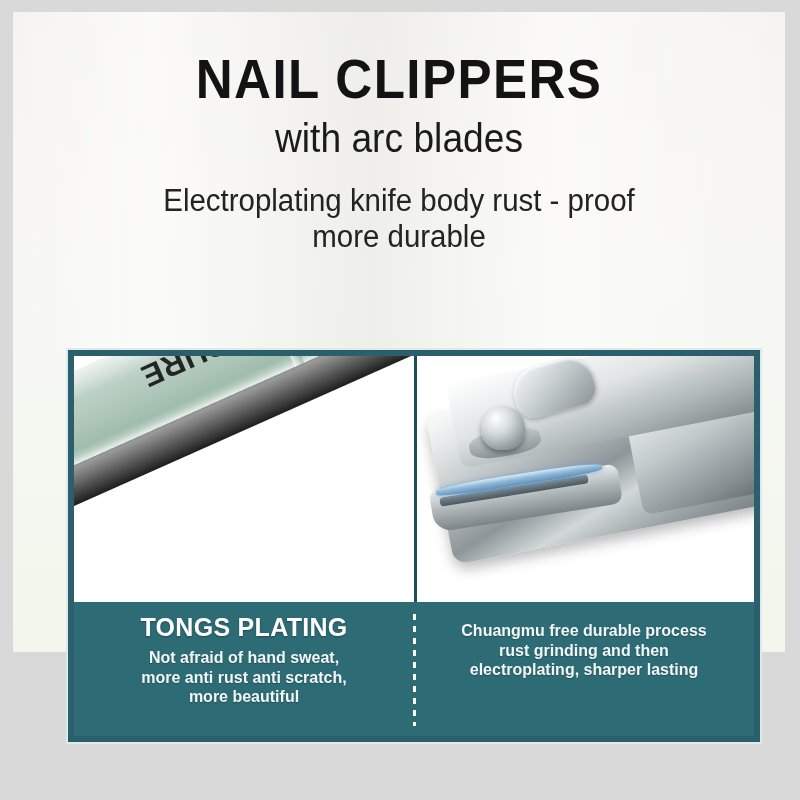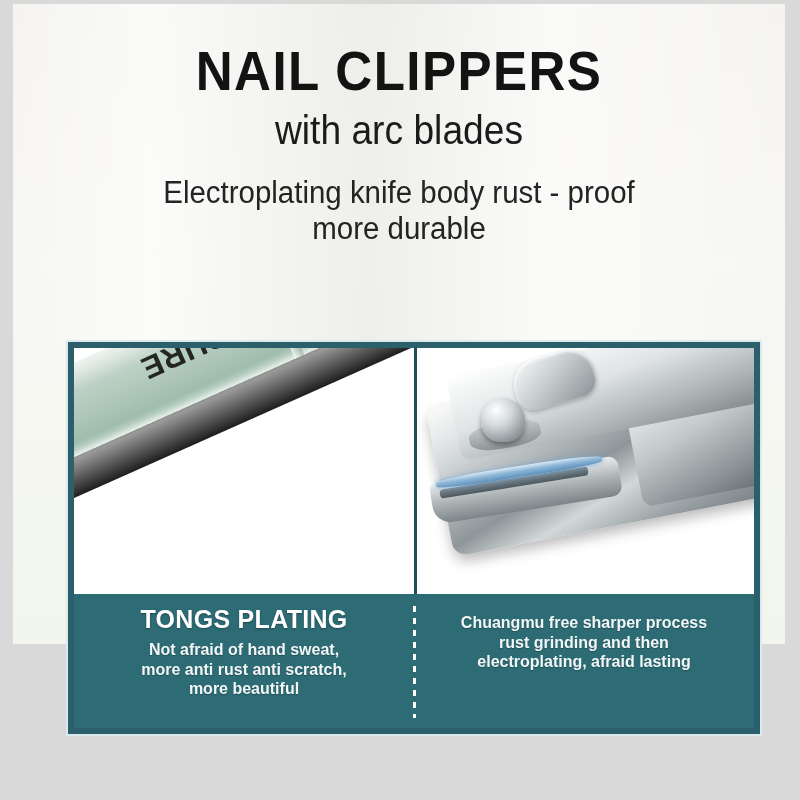--- a/index.html
+++ b/index.html
@@ -14,21 +14,21 @@
 
   #page {
     position:relative;
     width:800px; height:800px;
     background:#d9d9d9;
   }
 
   
   .canvas {
     position:absolute;
-    left:13px; top:4px;
+    left:13px; top:12px;
     width:772px; height:640px;
     background:
       linear-gradient(180deg,
         #f5f4f1 0%,
         #f7f6f3 26%,
         #f6f7f2 55%,
         #f4f7ef 78%,
         #f2f6ec 100%);
   }
   
@@ -322,23 +322,23 @@
             <span>Not afraid of hand sweat,</span>
             <span>more anti rust anti scratch,</span>
             <span>more beautiful</span>
           </div>
         </div>
 
         <div class="dash-divider"></div>
 
         <div class="caption">
           <div class="cap-body">
-            <span>Chuangmu free sharper process</span>
+            <span>Chuangmu free durable process</span>
             <span>rust grinding and then</span>
-            <span>electroplating, afraid lasting</span>
+            <span>electroplating, sharper lasting</span>
           </div>
         </div>
 
       </div>
 
     </div>
   </div>
 </div>
 
 </body></html>

